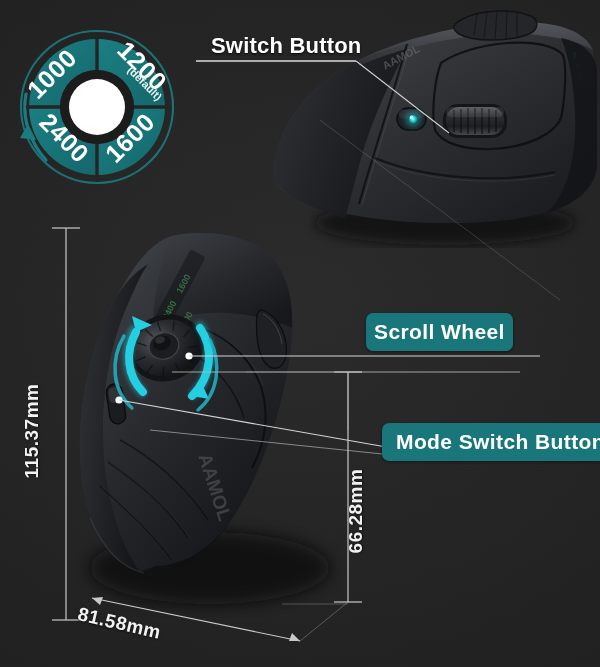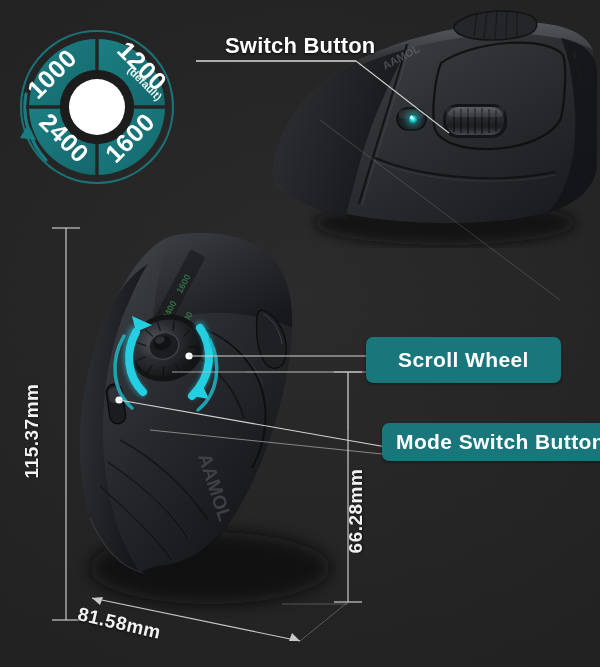--- a/index.html
+++ b/index.html
@@ -27,27 +27,27 @@
   .mouse-top{position:absolute;left:255px;top:8px;width:350px;height:240px;}
   .mouse-bot{position:absolute;left:60px;top:218px;width:330px;height:400px;}
 
   
   .badge{
     position:absolute;background:#19767a;color:#fff;font-weight:700;
     border-radius:7px;display:flex;align-items:center;justify-content:center;
     letter-spacing:.4px;white-space:nowrap;
     box-shadow:0 1px 3px rgba(0,0,0,.5);
   }
-  #badge-scroll{left:366px;top:337px;height:46px;padding:0 32px;font-size:21px;}
+  #badge-scroll{left:366px;top:313px;height:38px;padding:0 8px;font-size:21px;}
   #badge-mode{left:382px;top:423px;height:38px;padding:0 14px;font-size:21px;}
 
   
   .plain-label{
     position:absolute;color:#fff;font-weight:700;font-size:22px;
-    letter-spacing:.2px;text-shadow:0 1px 2px rgba(0,0,0,.8);margin-left:14px;
+    letter-spacing:.2px;text-shadow:0 1px 2px rgba(0,0,0,.8);
   }
   #lbl-switch{left:211px;top:33px;}
 
   
   .dim{
     position:absolute;color:#f2f2f2;font-weight:700;font-size:19px;
     letter-spacing:.5px;text-shadow:0 1px 2px rgba(0,0,0,.7);
     white-space:nowrap;
   }
   #dim-h{left:-28px;top:420px;width:120px;text-align:center;

